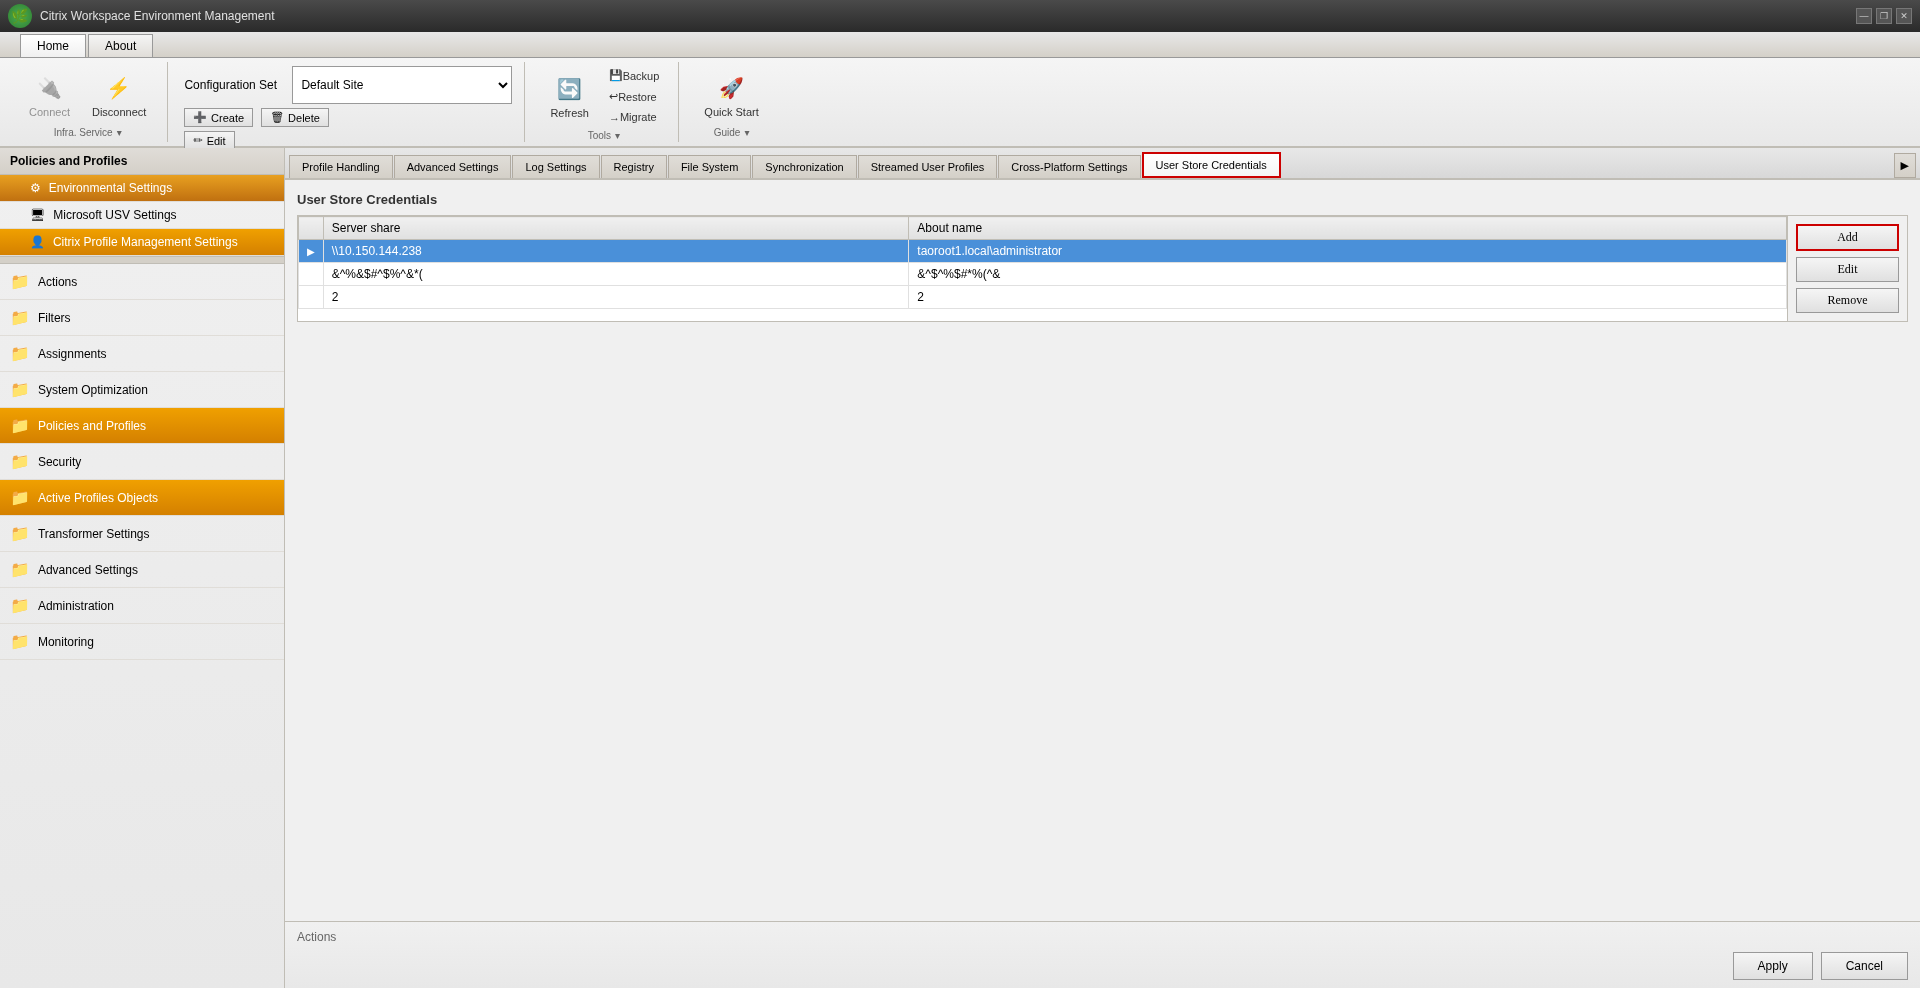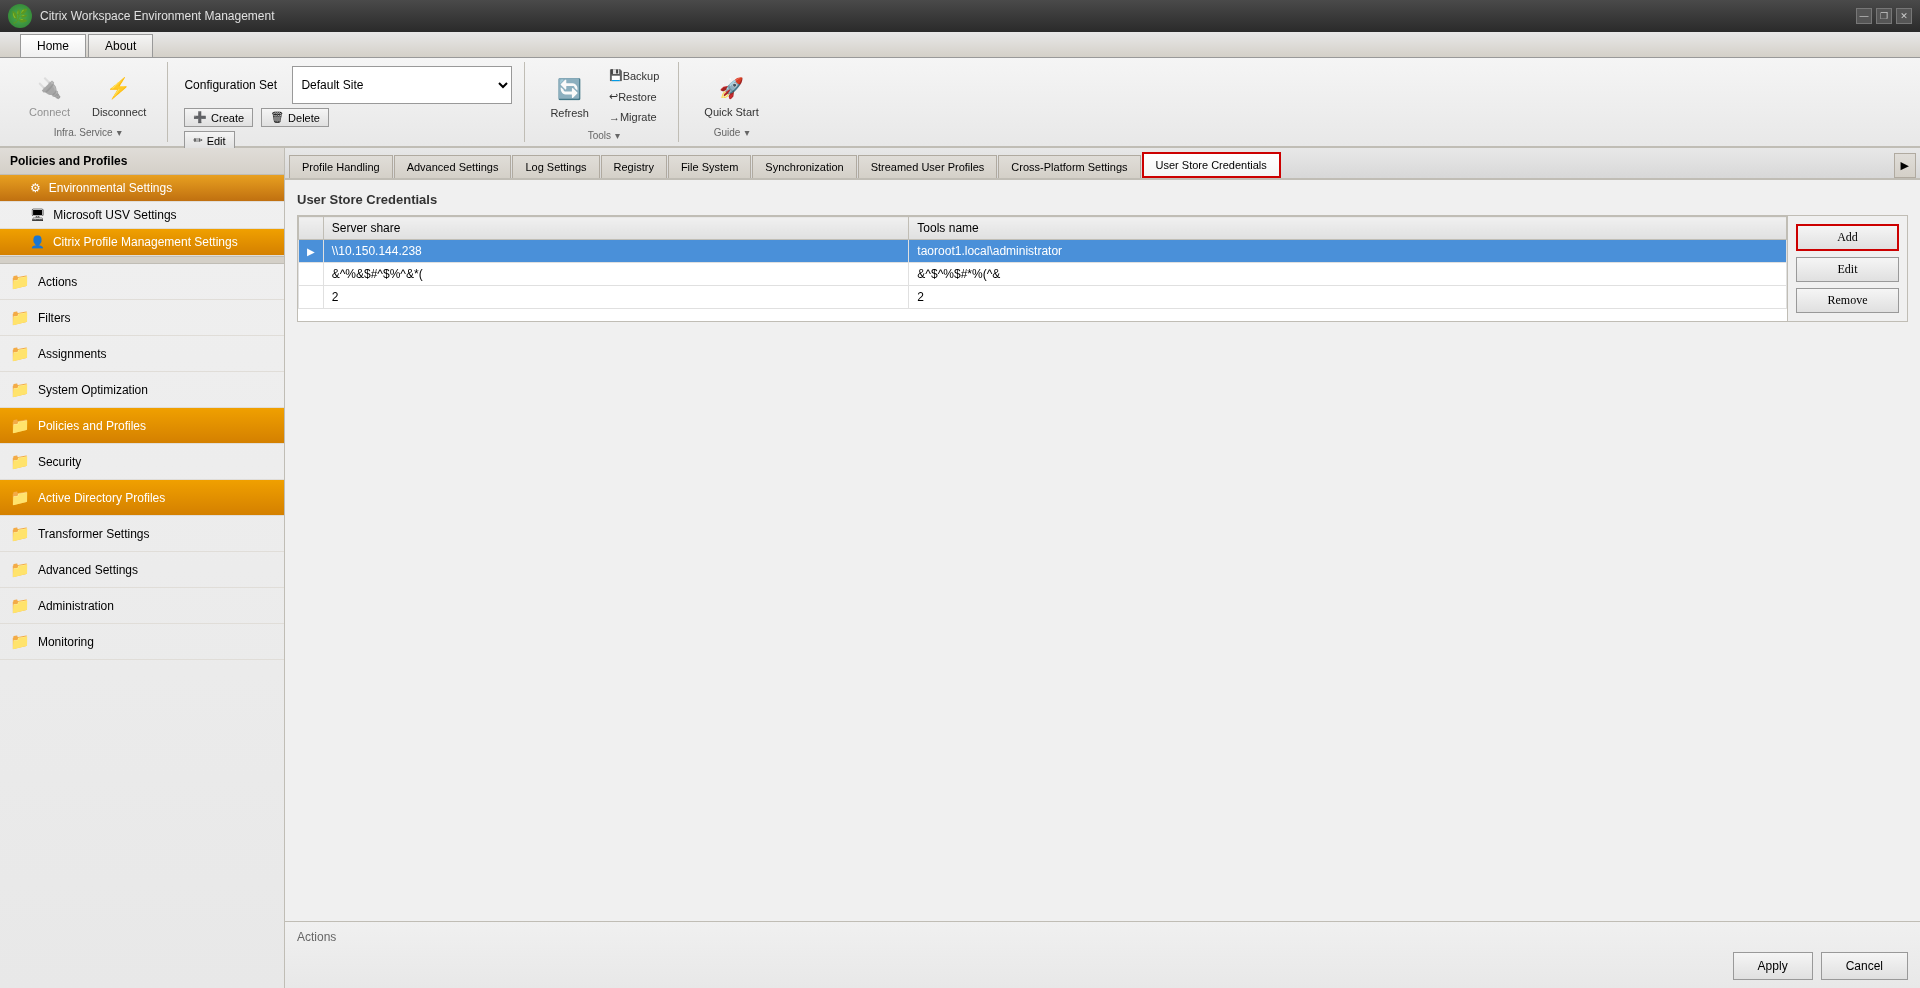--- a/index.html
+++ b/index.html
@@ -488,21 +488,21 @@
     <div class="sidebar-item selected">
       <span style="font-size:16px;">📁</span>
       <span>Policies and Profiles</span>
     </div>
     <div class="sidebar-item">
       <span style="font-size:16px;">📁</span>
       <span>Security</span>
     </div>
     <div class="sidebar-item selected">
       <span style="font-size:16px;">📁</span>
-      <span>Active Directory Profiles</span>
+      <span>Active Profiles Objects</span>
     </div>
     <div class="sidebar-item">
       <span style="font-size:16px;">📁</span>
       <span>Transformer Settings</span>
     </div>
     <div class="sidebar-item">
       <span style="font-size:16px;">📁</span>
       <span>Advanced Settings</span>
     </div>
     <div class="sidebar-item">
@@ -553,21 +553,21 @@
 
 
       <div class="credentials-section">
         <div class="credentials-body">
           <div class="credentials-table-area">
             <table class="cred-table">
               <thead>
                 <tr>
                   <th style="width:20px;"></th>
                   <th>Server share</th>
-                  <th>Tools name</th>
+                  <th>About name</th>
                 </tr>
               </thead>
               <tbody>
                 <tr class="selected">
                   <td><span class="row-arrow selected">▶</span></td>
                   <td>\\10.150.144.238</td>
                   <td>taoroot1.local\administrator</td>
                 </tr>
                 <tr>
                   <td></td>

